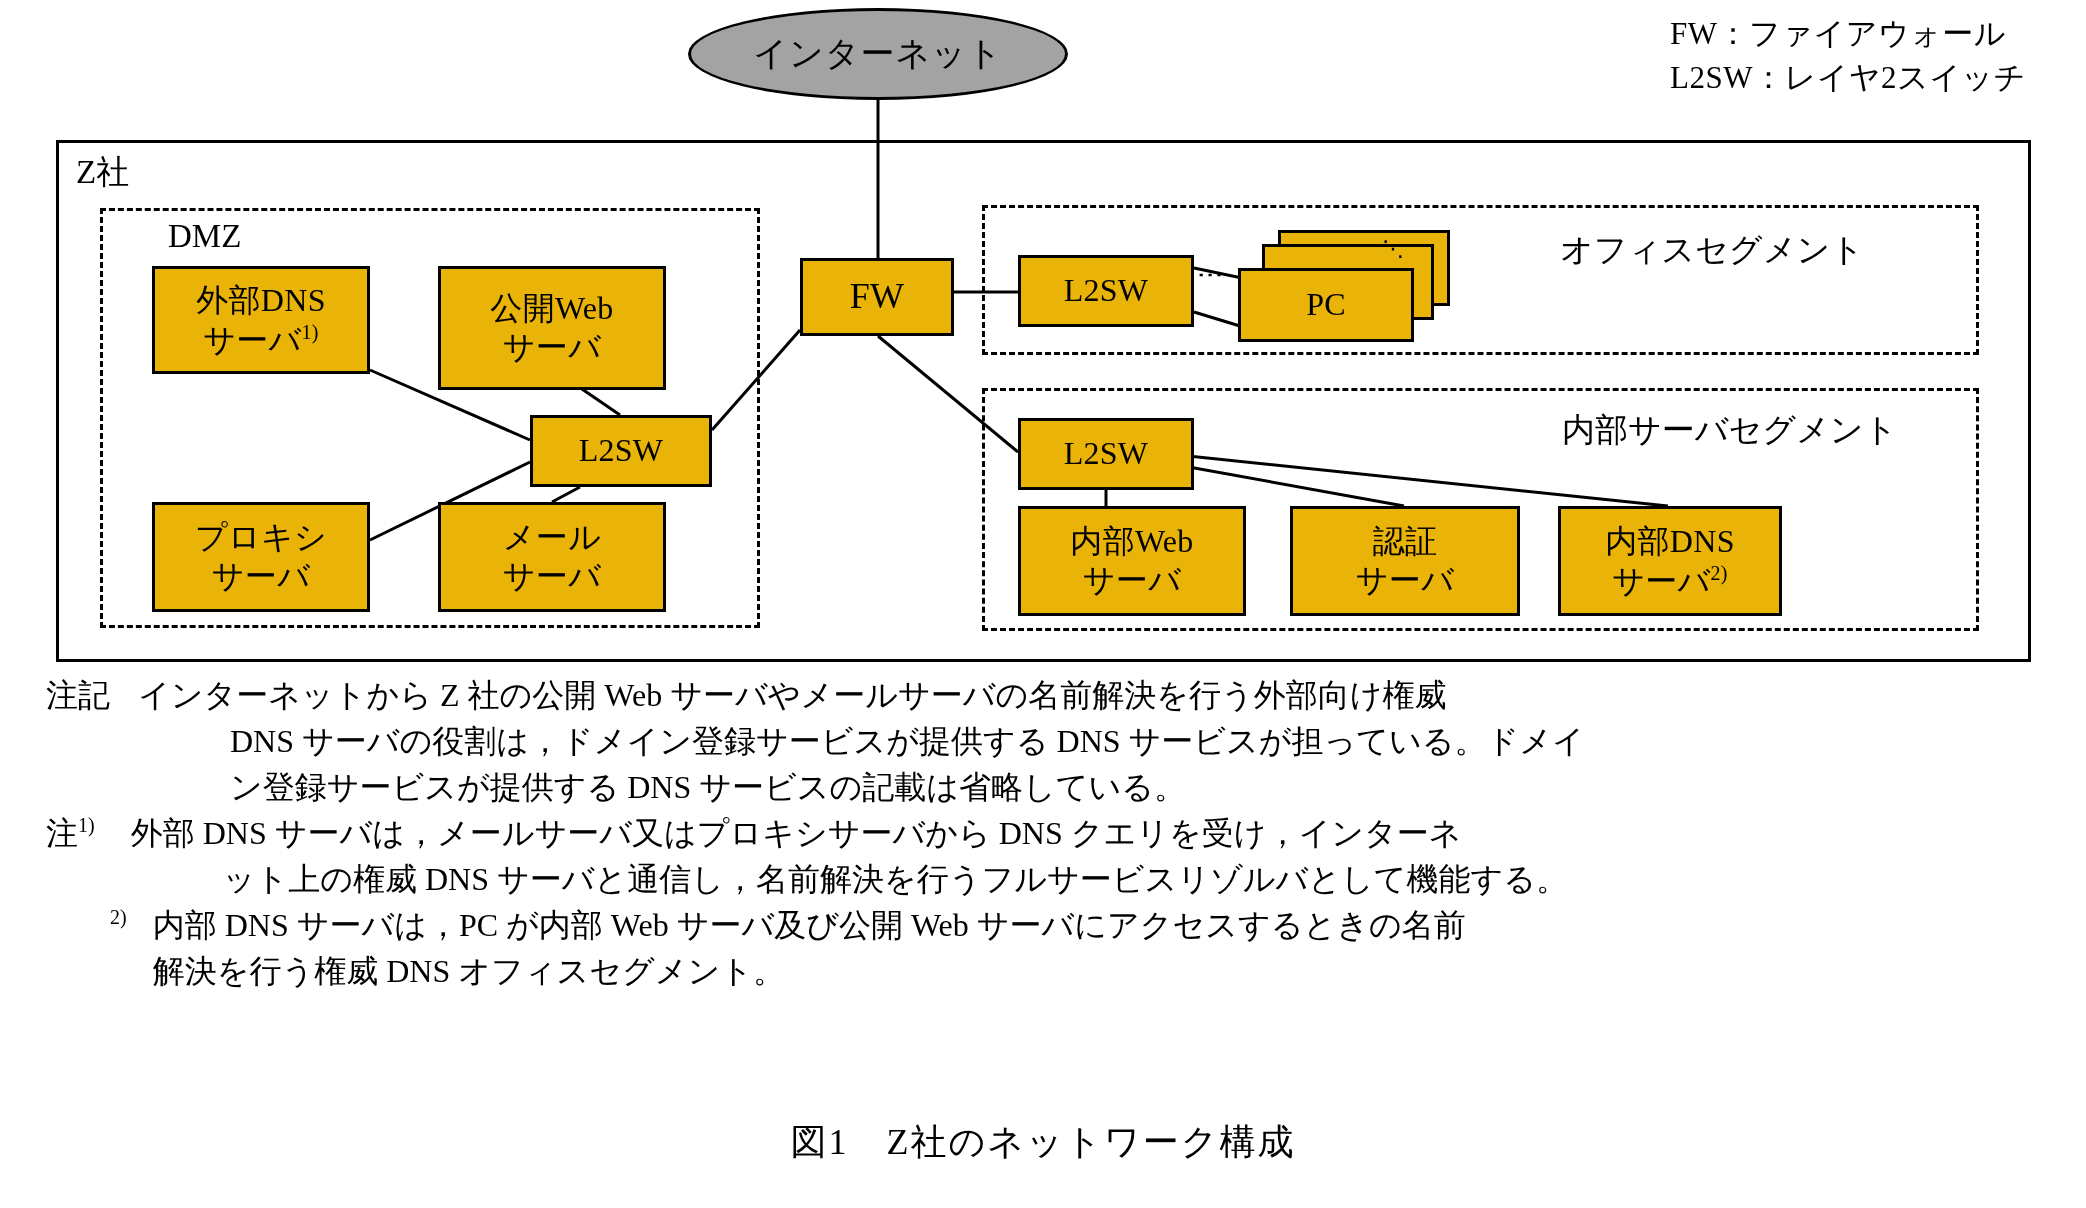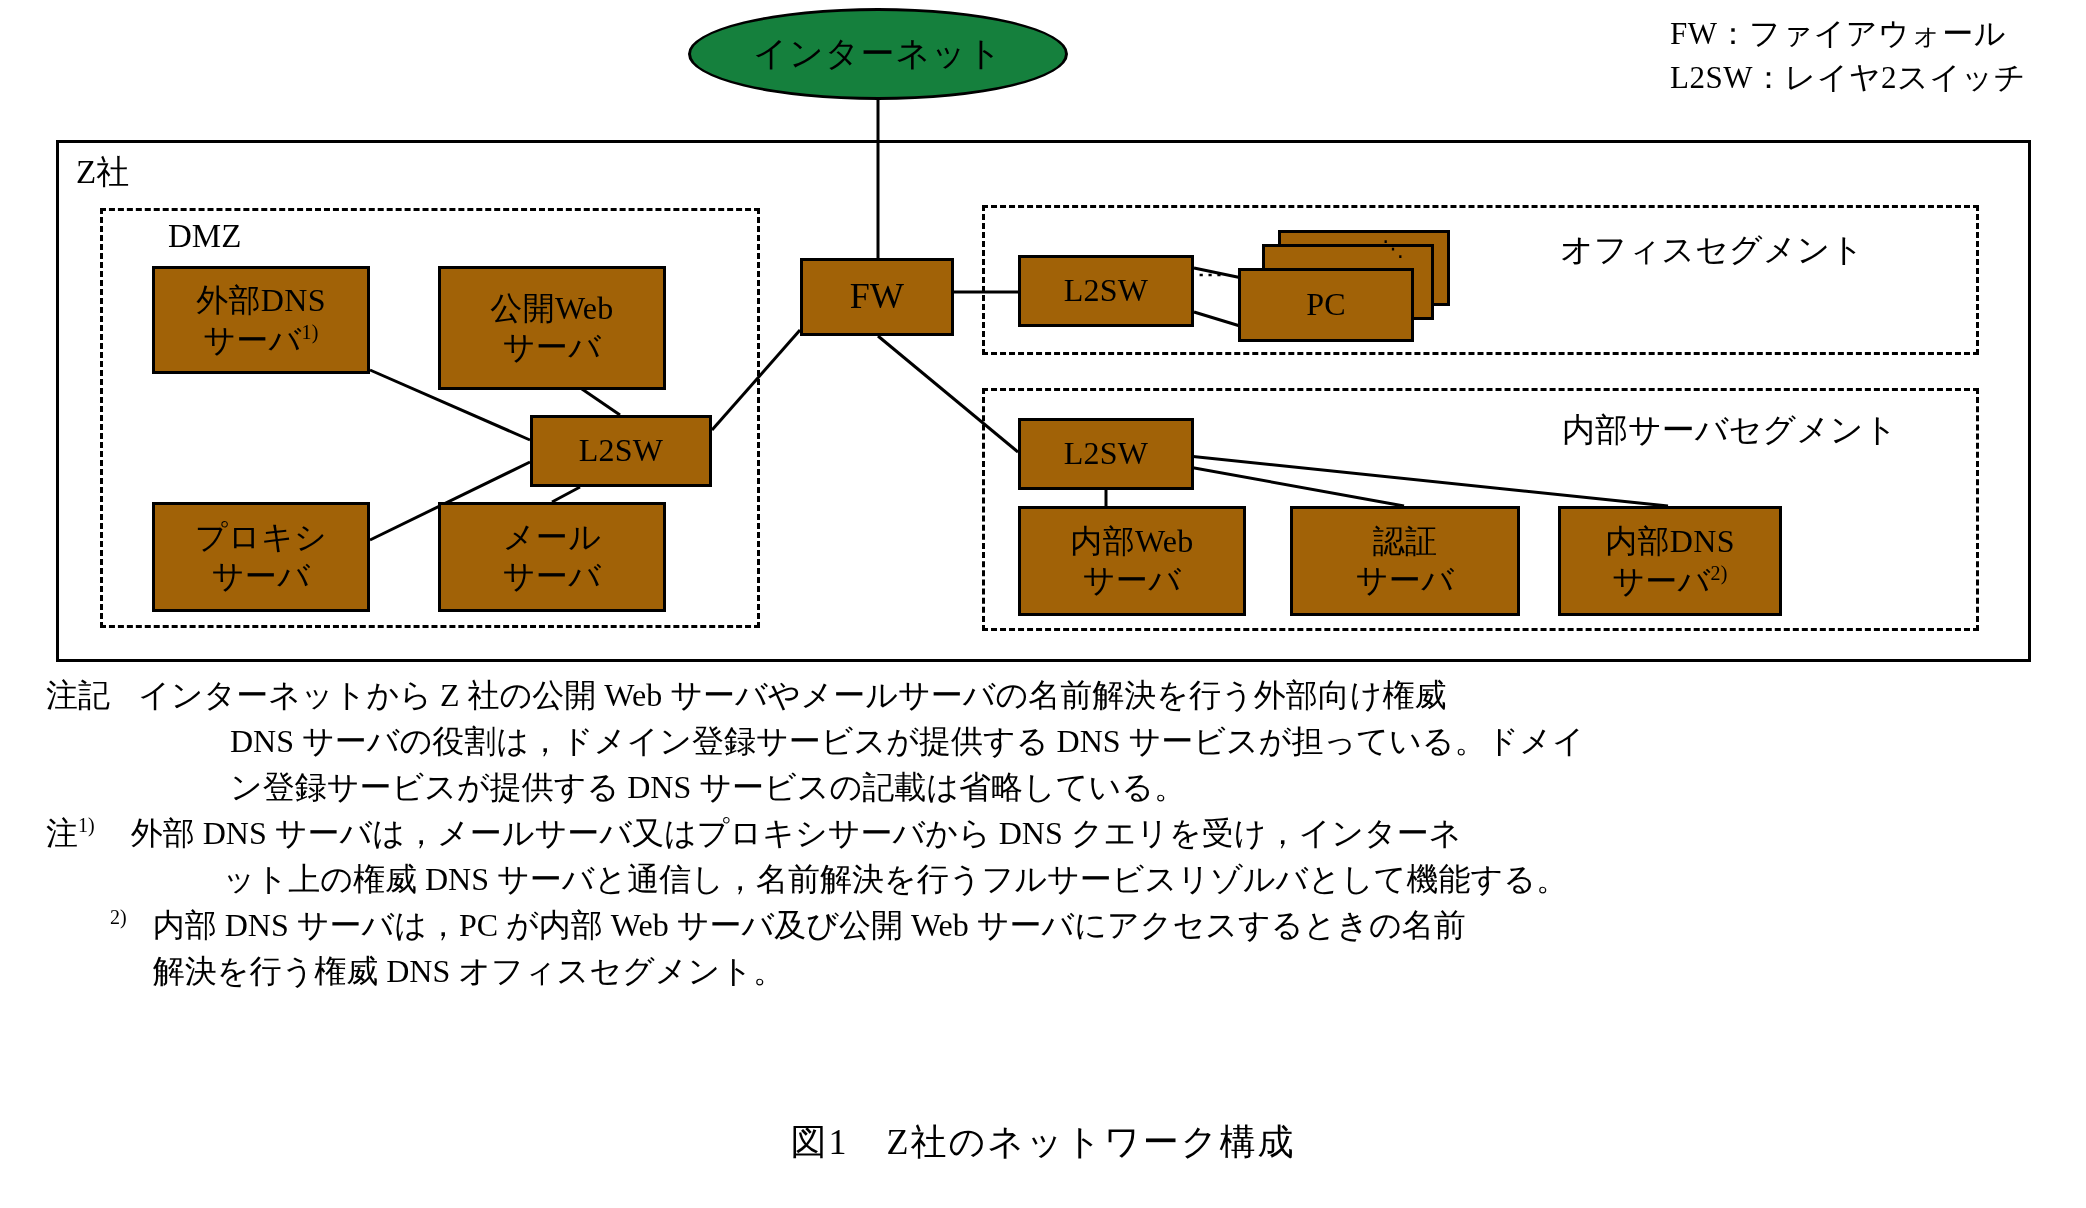--- a/index.html
+++ b/index.html
@@ -42,21 +42,21 @@
     top: 8px;
     width: 380px;
     height: 92px;
     border: 3px solid #000;
     border-radius: 50%;
     display: flex;
     align-items: center;
     justify-content: center;
     font-size: 34px;
     letter-spacing: 1px;
-    background: #15803d;
+    background: #a3a3a3;
     z-index: 4;
   }
 
   
   .company-frame {
     left: 56px;
     top: 140px;
     width: 1975px;
     height: 522px;
     border: 3px solid #000;
@@ -79,21 +79,21 @@
   .inner-frame { left: 982px; top: 388px; width: 997px; height: 243px; }
 
   .seg-label { font-size: 33px; z-index: 3; }
   .dmz-label { left: 124px; top: 218px; margin-left: 44px; }
   .office-label { left: 1560px; top: 228px; }
   .inner-label { left: 1562px; top: 408px; }
 
   
   .node {
     border: 3px solid #000;
-    background: #a16207;
+    background: #eab308;
     display: flex;
     flex-direction: column;
     align-items: center;
     justify-content: center;
     text-align: center;
     font-size: 32px;
     line-height: 1.22;
     z-index: 3;
     letter-spacing: 0.3px;
   }

